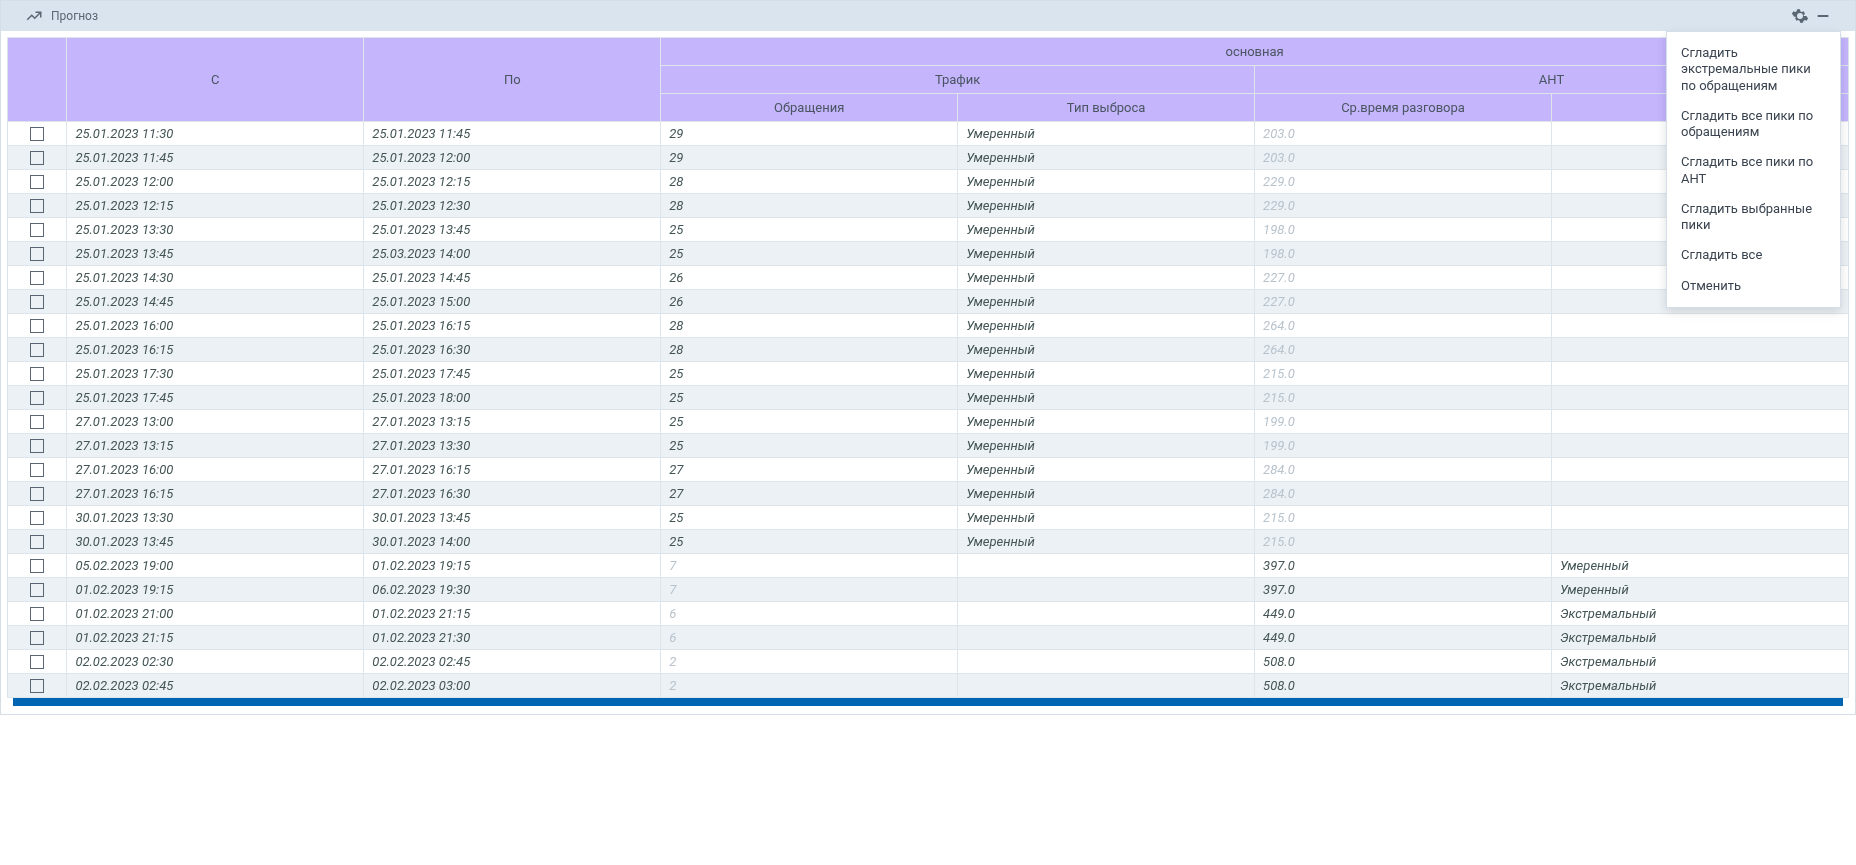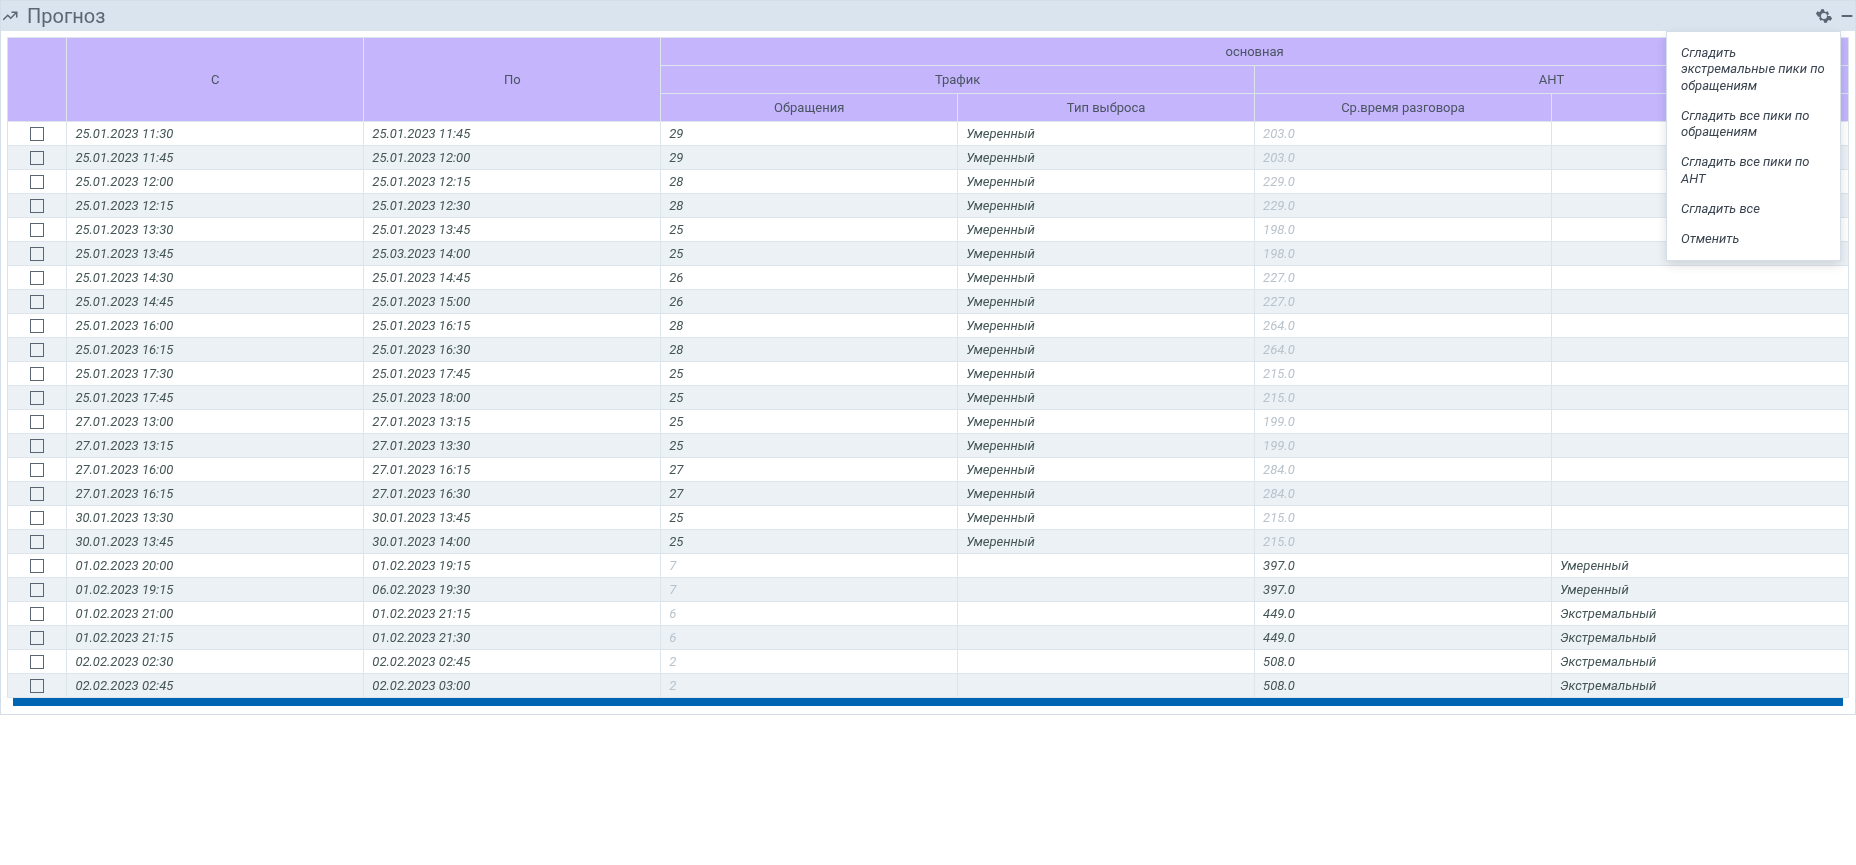--- a/index.html
+++ b/index.html
@@ -12,23 +12,23 @@
   .panel {
     width: 1856px;
     border: 1px solid #d4dee8;
     position: relative;
   }
   .panel-header {
     display: flex;
     align-items: center;
     background: #dae4ee;
     height: 30px;
-    padding: 0 0;
+    padding: 0 24px;
     color: #5a6673;
-    font-size: 20px;
+    font-size: 12px;
   }
   .panel-header .hicon { margin-right: 8px; display:flex; align-items:center; }
   .panel-header .title { flex: 1; }
   .panel-header .controls { display:flex; align-items:center; gap:6px; }
   .gear, .minus { cursor:pointer; color:#5a6673; display:flex; align-items:center; }
   .table-wrap { padding: 6px; }
   table {
     width: 100%;
     border-collapse: collapse;
     table-layout: fixed;
@@ -68,21 +68,20 @@
   .context-menu {
     position: absolute;
     top: 30px;
     right: 14px;
     width: 175px;
     background: #fff;
     border: 1px solid #d4dee8;
     box-shadow: 0 4px 10px rgba(0,0,0,0.12);
     padding: 6px 0;
     z-index: 10;
-    font-style: italic;
   }
   .context-menu .mi {
     padding: 7px 14px;
     font-size: 13px;
     color: #3a4450;
     cursor: pointer;
     line-height: 1.25;
   }
   .bottom-bar {
     height: 8px;
@@ -114,20 +113,21 @@
           </svg>
       </span>
     </span>
   </div>
 
   <div class="context-menu">
 
   <div class="mi">Сгладить экстремальные пики по обращениям</div>
       <div class="mi">Сгладить все пики по обращениям</div>
       <div class="mi">Сгладить все пики по АНТ</div>
+      <div class="mi">Сгладить выбранные пики</div>
       <div class="mi">Сгладить все</div>
       <div class="mi">Отменить</div>
     </div>
 
   <div class="table-wrap">
     <table>
       <colgroup>
         <col class="col-chk">
           <col class="col-from">
           <col class="col-to">
@@ -312,21 +312,21 @@
             <td class="chk-cell"><span class="chk"></span></td>
             <td>30.01.2023 13:45</td>
             <td>30.01.2023 14:00</td>
             <td>25</td>
             <td>Умеренный</td>
             <td class="faded">215.0</td>
             <td></td>
           </tr>
           <tr>
             <td class="chk-cell"><span class="chk"></span></td>
-            <td>01.02.2023 20:00</td>
+            <td>05.02.2023 19:00</td>
             <td>01.02.2023 19:15</td>
             <td class="faded">7</td>
             <td></td>
             <td>397.0</td>
             <td>Умеренный</td>
           </tr>
           <tr>
             <td class="chk-cell"><span class="chk"></span></td>
             <td>01.02.2023 19:15</td>
             <td>06.02.2023 19:30</td>

